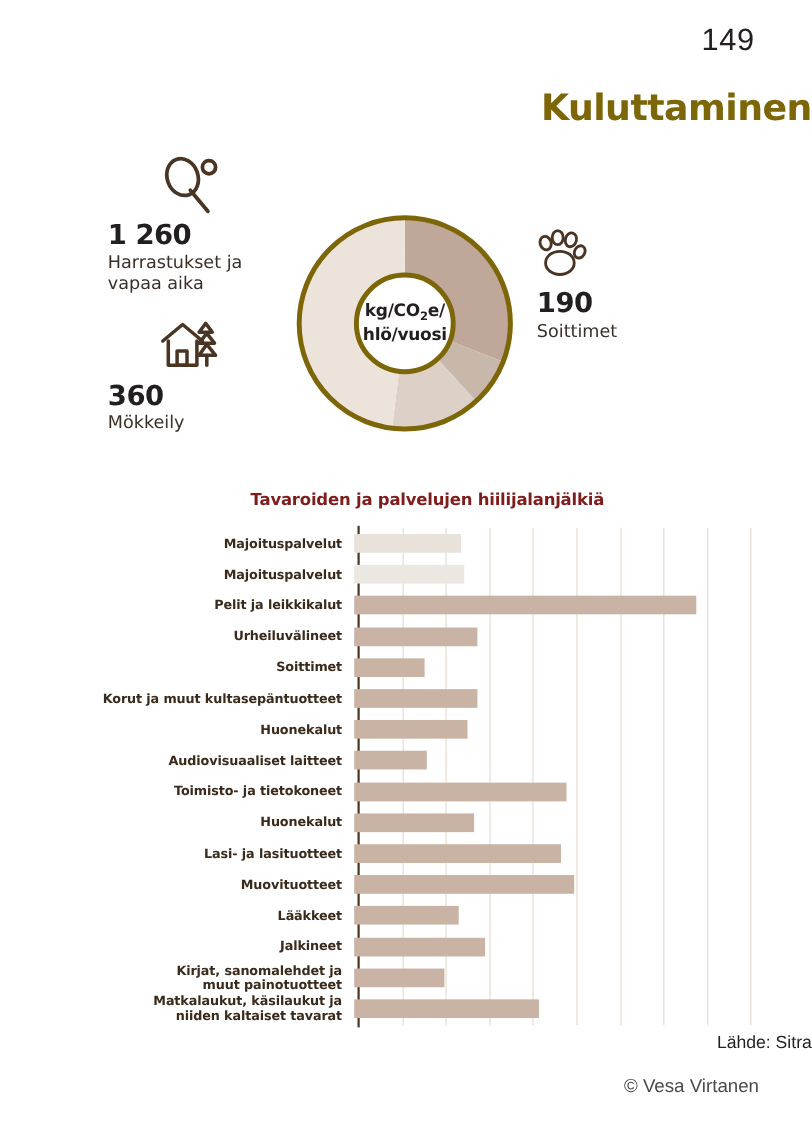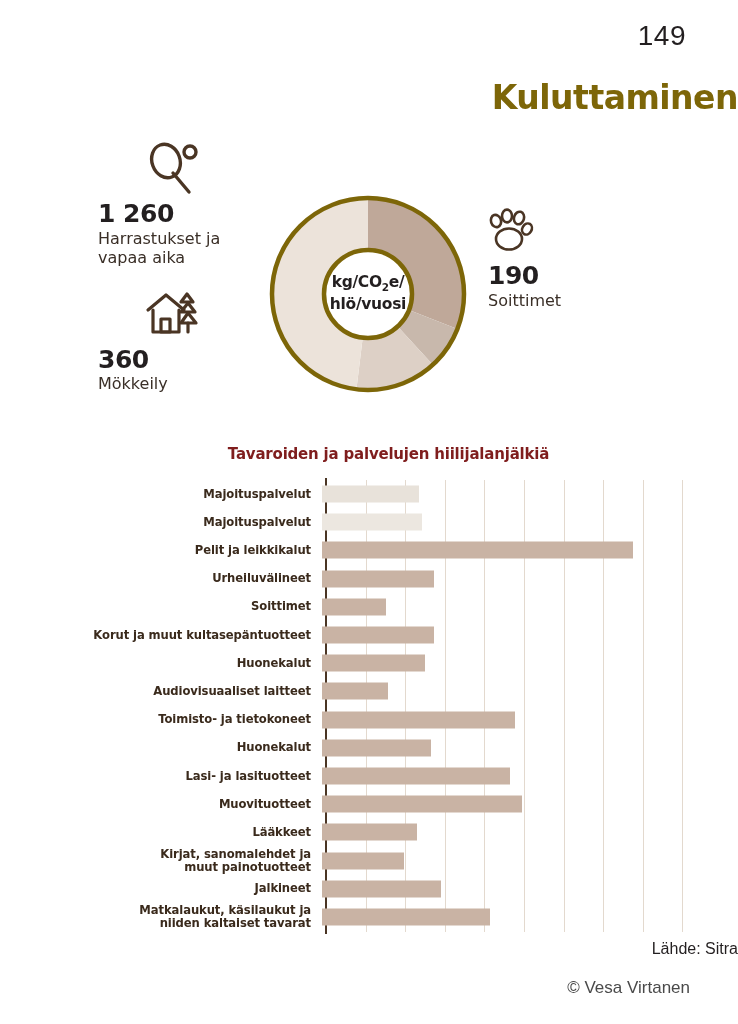--- a/index.html
+++ b/index.html
@@ -332,37 +332,37 @@
         <div class="bar-row">
           <div class="bar-label">
             <span>Lääkkeet</span>
           </div>
           <div class="bar-track">
             <div class="bar" title="Lääkkeet" style="width: 95.04px; background: rgb(201, 179, 164);"></div>
           </div>
         </div>
         <div class="bar-row">
           <div class="bar-label">
+            <span>Jalkineet</span>
+          </div>
+          <div class="bar-track">
+            <div class="bar" title="Jalkineet" style="width: 119.196px; background: rgb(201, 179, 164);"></div>
+          </div>
+        </div>
+        <div class="bar-row">
+          <div class="bar-label">
             <span>Kirjat, sanomalehdet ja</span>
             <span>muut painotuotteet</span>
           </div>
           <div class="bar-track">
             <div class="bar" title="Kirjat, sanomalehdet ja muut painotuotteet" style="width: 81.576px; background: rgb(201, 179, 164);"></div>
           </div>
         </div>
         <div class="bar-row">
           <div class="bar-label">
-            <span>Jalkineet</span>
-          </div>
-          <div class="bar-track">
-            <div class="bar" title="Jalkineet" style="width: 119.196px; background: rgb(201, 179, 164);"></div>
-          </div>
-        </div>
-        <div class="bar-row">
-          <div class="bar-label">
             <span>Matkalaukut, käsilaukut ja</span>
             <span>niiden kaltaiset tavarat</span>
           </div>
           <div class="bar-track">
             <div class="bar" title="Matkalaukut, käsilaukut ja niiden kaltaiset tavarat" style="width: 167.508px; background: rgb(201, 179, 164);"></div>
           </div>
         </div>
       </div>
   </div>
 </div>

